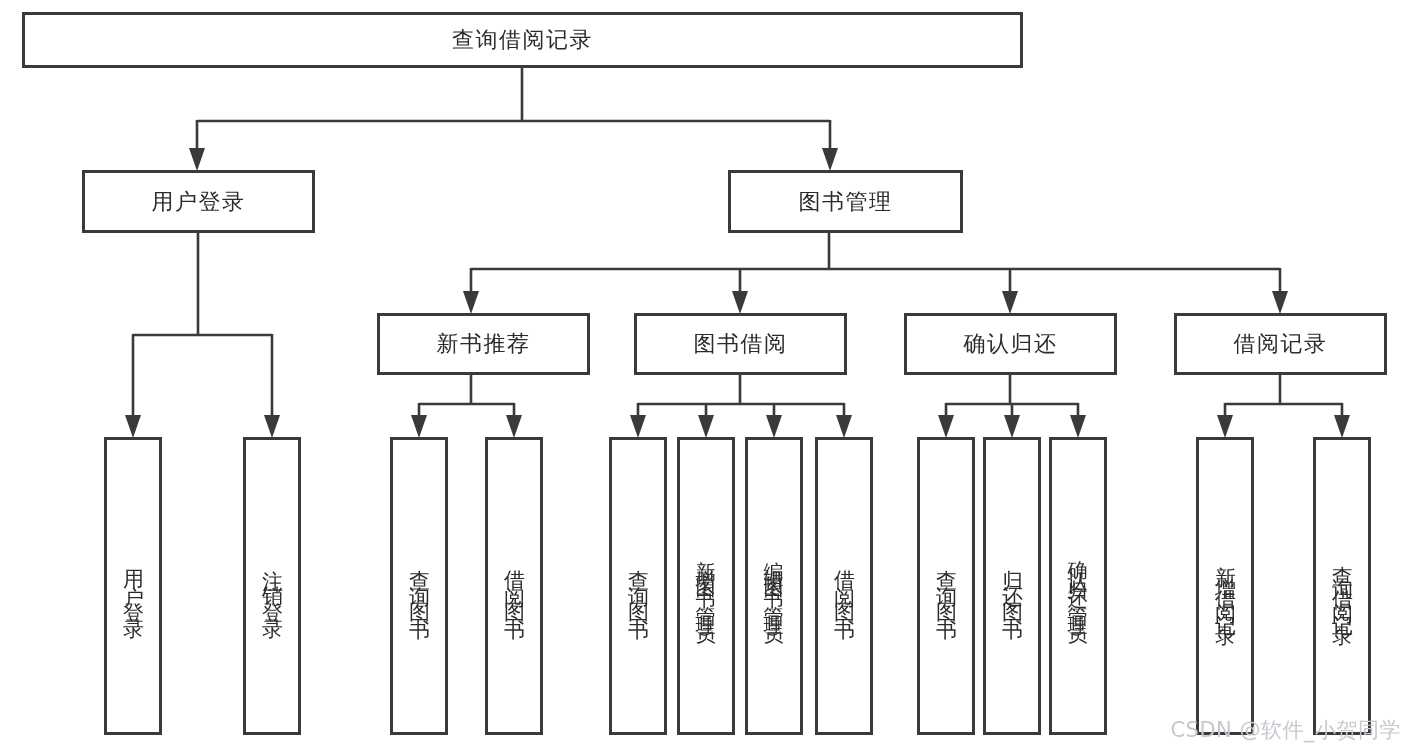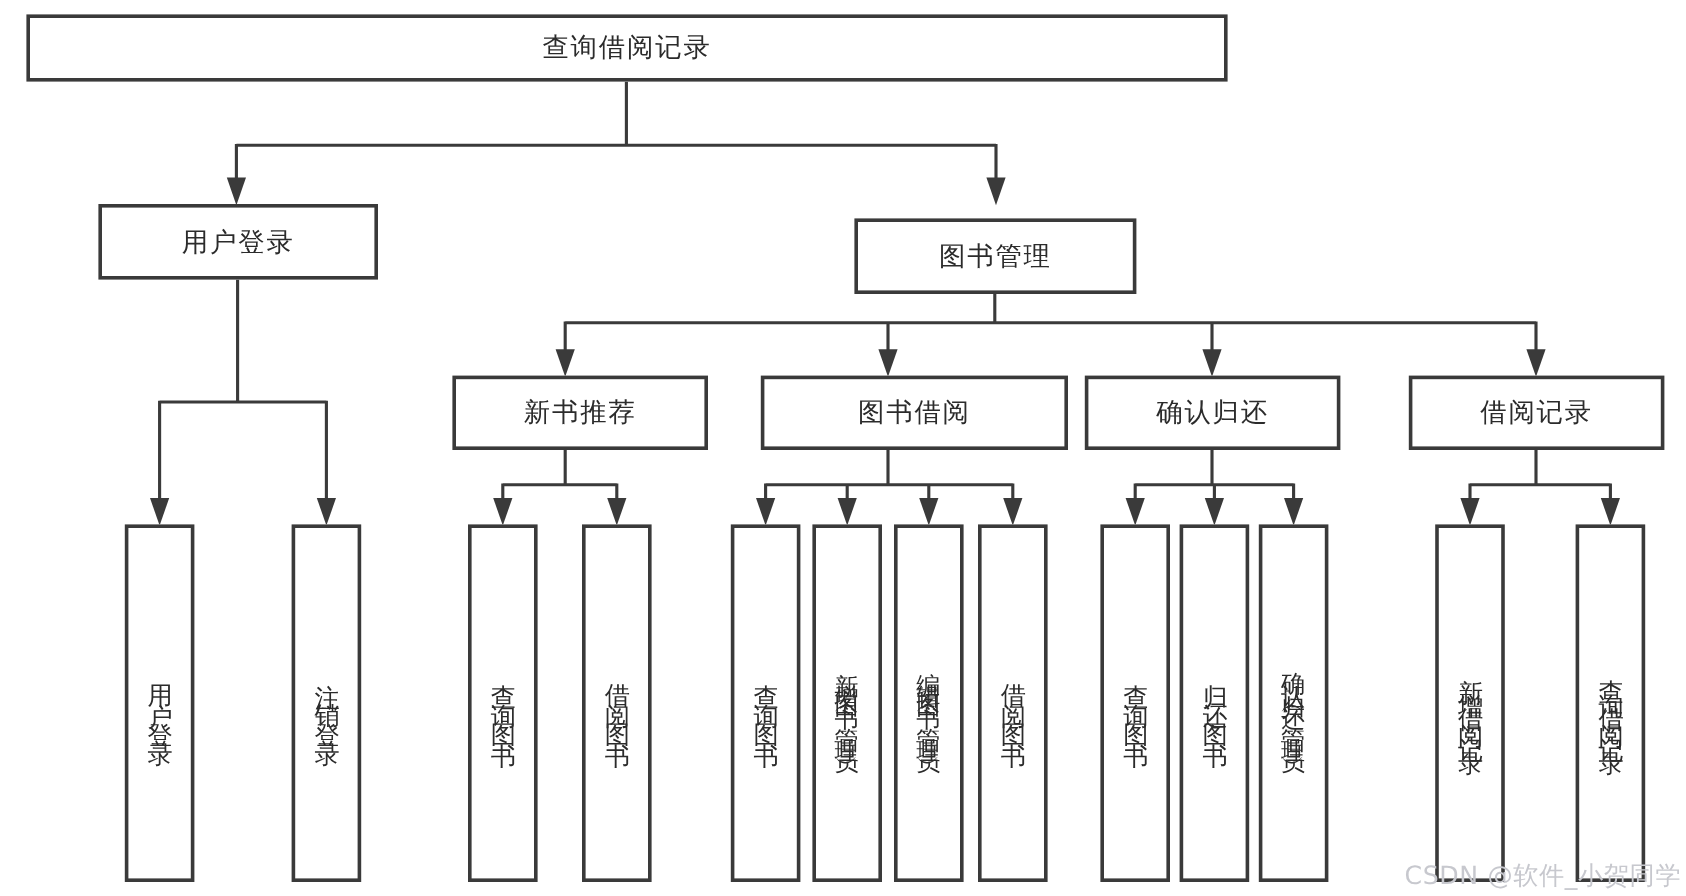--- a/index.html
+++ b/index.html
@@ -94,28 +94,28 @@
     </g>
   </svg>
 
   <div class="node hbox" style="left:22px;top:12px;width:1001px;height:56px;">
     <span>查询借阅记录</span>
   </div>
 
   <div class="node hbox" style="left:82px;top:170px;width:233px;height:63px;">
     <span>用户登录</span>
   </div>
-  <div class="node hbox" style="left:712px;top:170px;width:235px;height:63px;margin-top:12px;">
+  <div class="node hbox" style="left:728px;top:170px;width:235px;height:63px;">
     <span>图书管理</span>
   </div>
 
   <div class="node hbox" style="left:365px;top:313px;width:213px;height:62px;margin-left:12px;">
     <span>新书推荐</span>
   </div>
-  <div class="node hbox" style="left:634px;top:313px;width:256px;height:62px;">
+  <div class="node hbox" style="left:634px;top:313px;width:213px;height:62px;">
     <span>图书借阅</span>
   </div>
   <div class="node hbox" style="left:904px;top:313px;width:213px;height:62px;">
     <span>确认归还</span>
   </div>
   <div class="node hbox" style="left:1174px;top:313px;width:213px;height:62px;">
     <span>借阅记录</span>
   </div>
 
   <div class="node vbox" style="left:104px;top:437px;width:58px;height:298px;">

